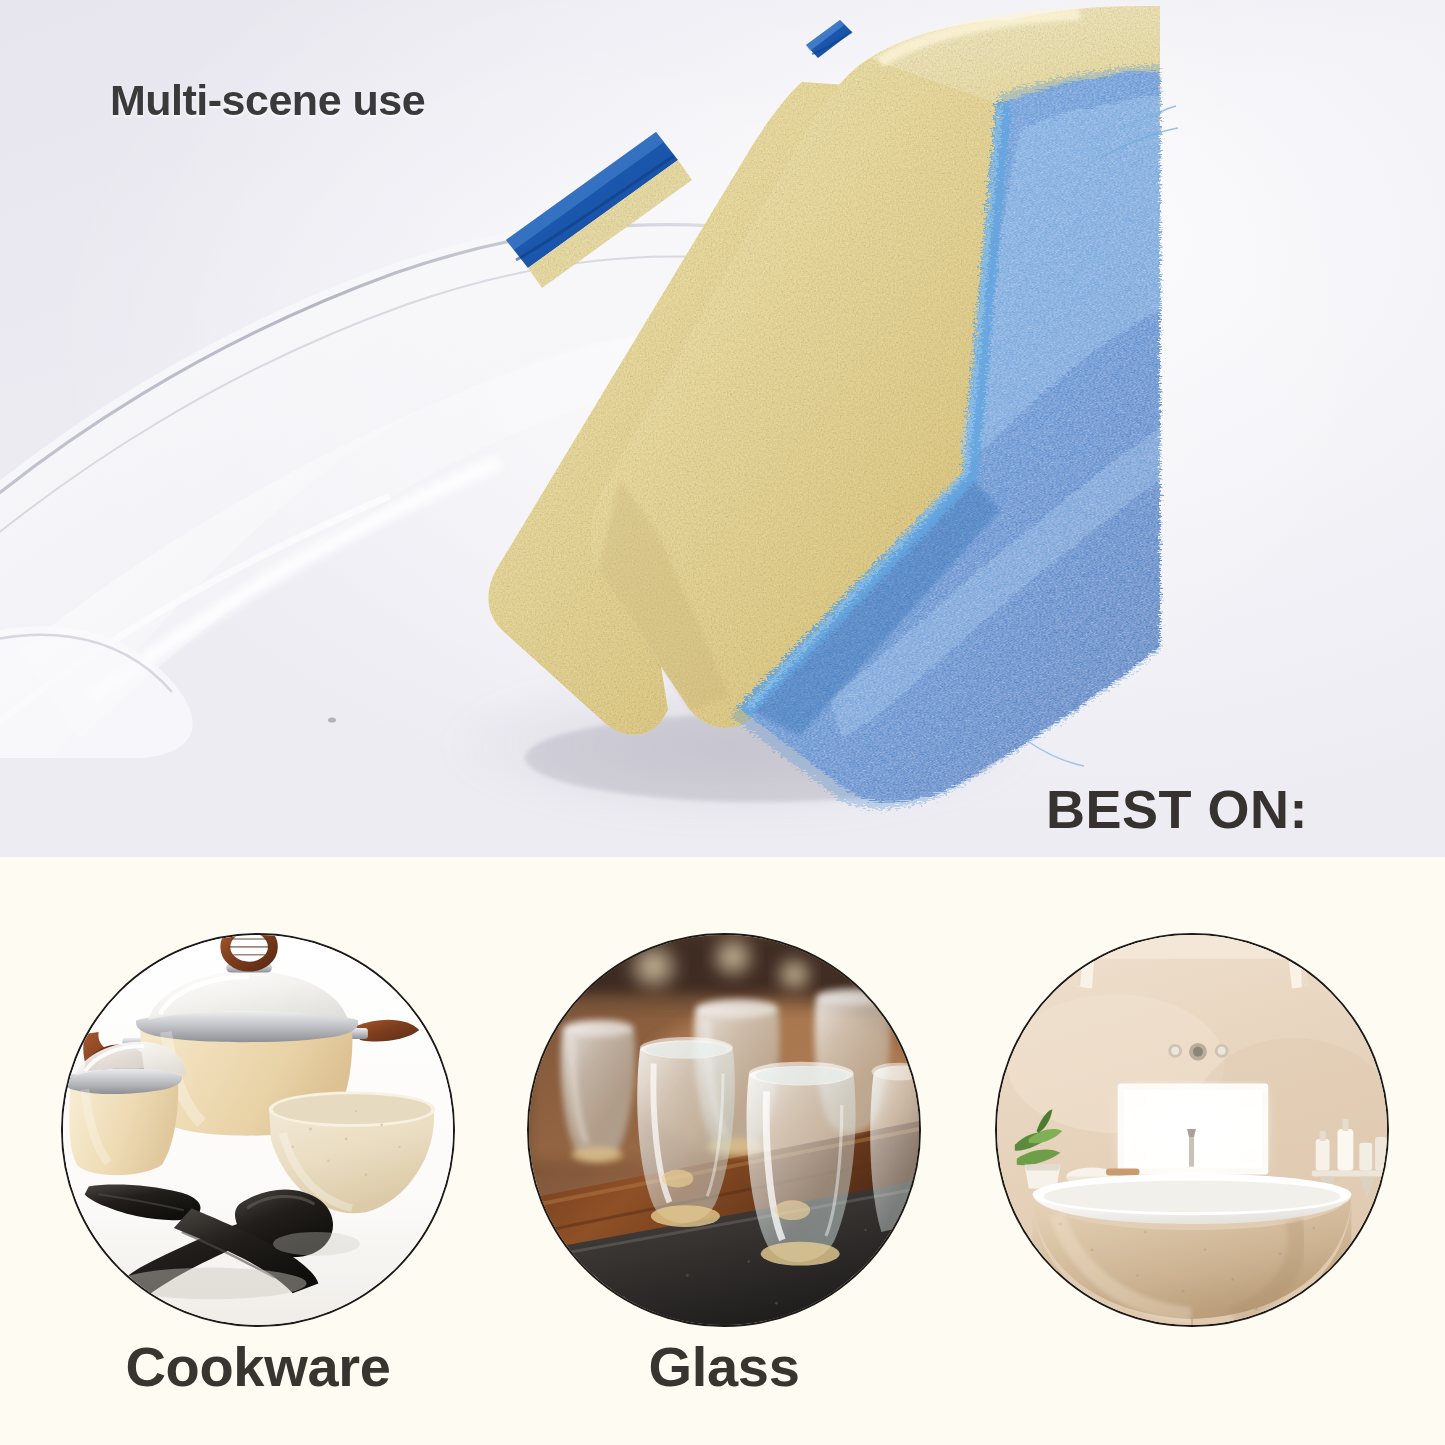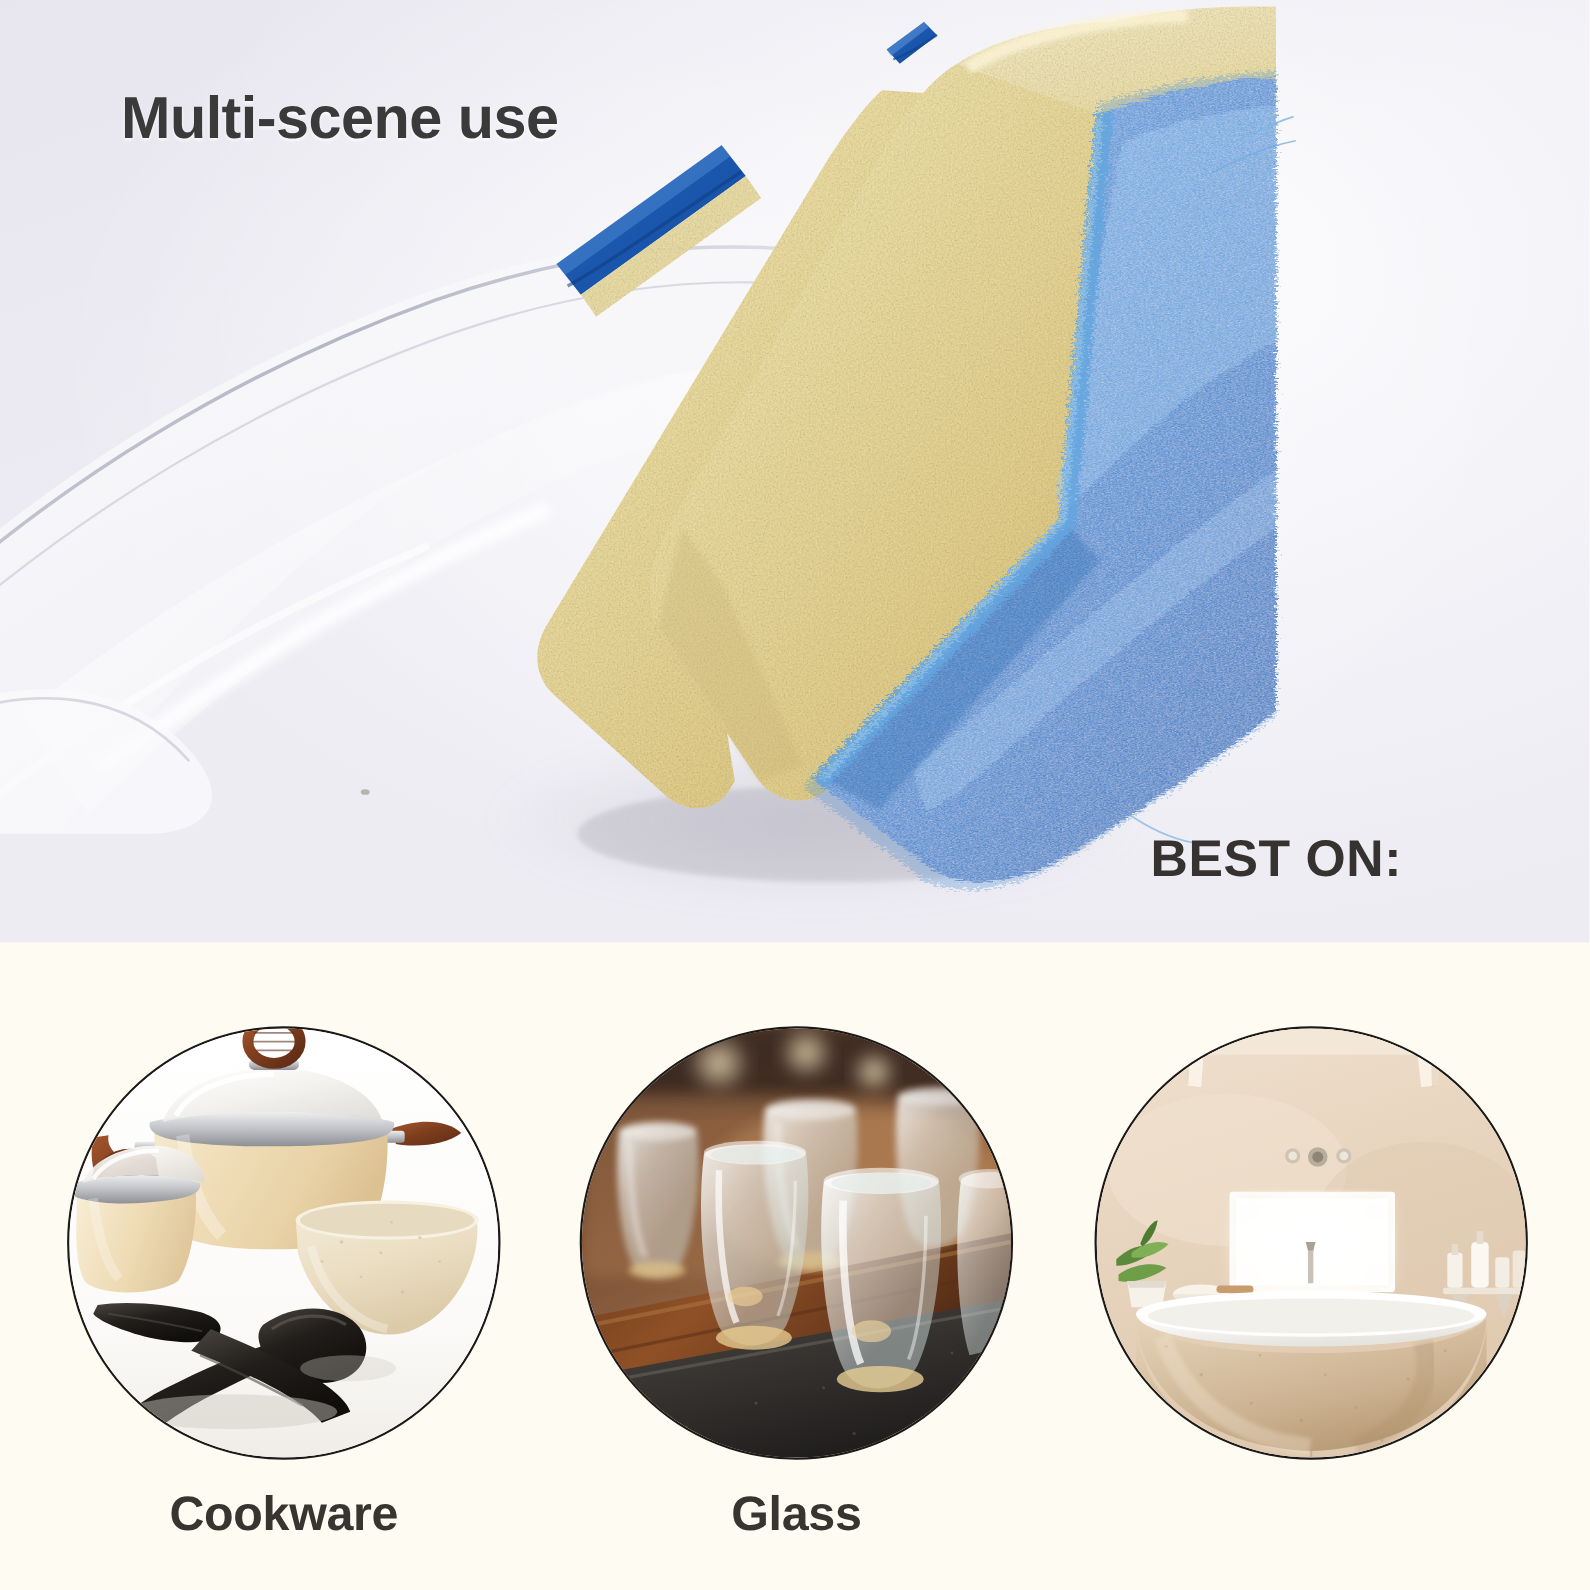--- a/index.html
+++ b/index.html
@@ -60,31 +60,31 @@
     left:400px; top:10px;
     width:760px; height:840px;
     pointer-events:none;
   }
   .sponge svg { width:100%; height:100%; overflow:visible; }
 
   
   .hero-title {
     position:absolute;
     left:110px; top:76px;
-    font-size:54px;
+    font-size:43px;
     font-weight:bold;
     letter-spacing:-0.5px;
     color:#3A3A3A;
     text-shadow:0 2px 3px rgba(255,255,255,0.85);
     white-space:nowrap;
   }
   .best-on {
     position:absolute;
-    left:1046px; top:752px;
-    font-size:47px;
+    left:1046px; top:778px;
+    font-size:54px;
     font-weight:bold;
     letter-spacing:0.5px;
     color:#35322F;
     white-space:nowrap;
   }
 
   
   .lower {
     position:absolute;
     left:0; top:857px;
@@ -111,23 +111,23 @@
     position:relative;
     width:394px; height:394px;
     border-radius:50%;
     overflow:hidden;
     border:2.5px solid #1C1A18;
     background:#ffffff;
   }
   .circle > svg { position:absolute; inset:0; width:100%; height:100%; display:block; }
 
   .card-label {
-    margin-top:28px;
+    margin-top:12px;
     text-align:center;
-    font-size:44px;
+    font-size:56px;
     font-weight:bold;
     color:#38342F;
     letter-spacing:-0.3px;
     line-height:1;
   }
 </style>
 </head>
 <body>
 
 <div id="canvas">

